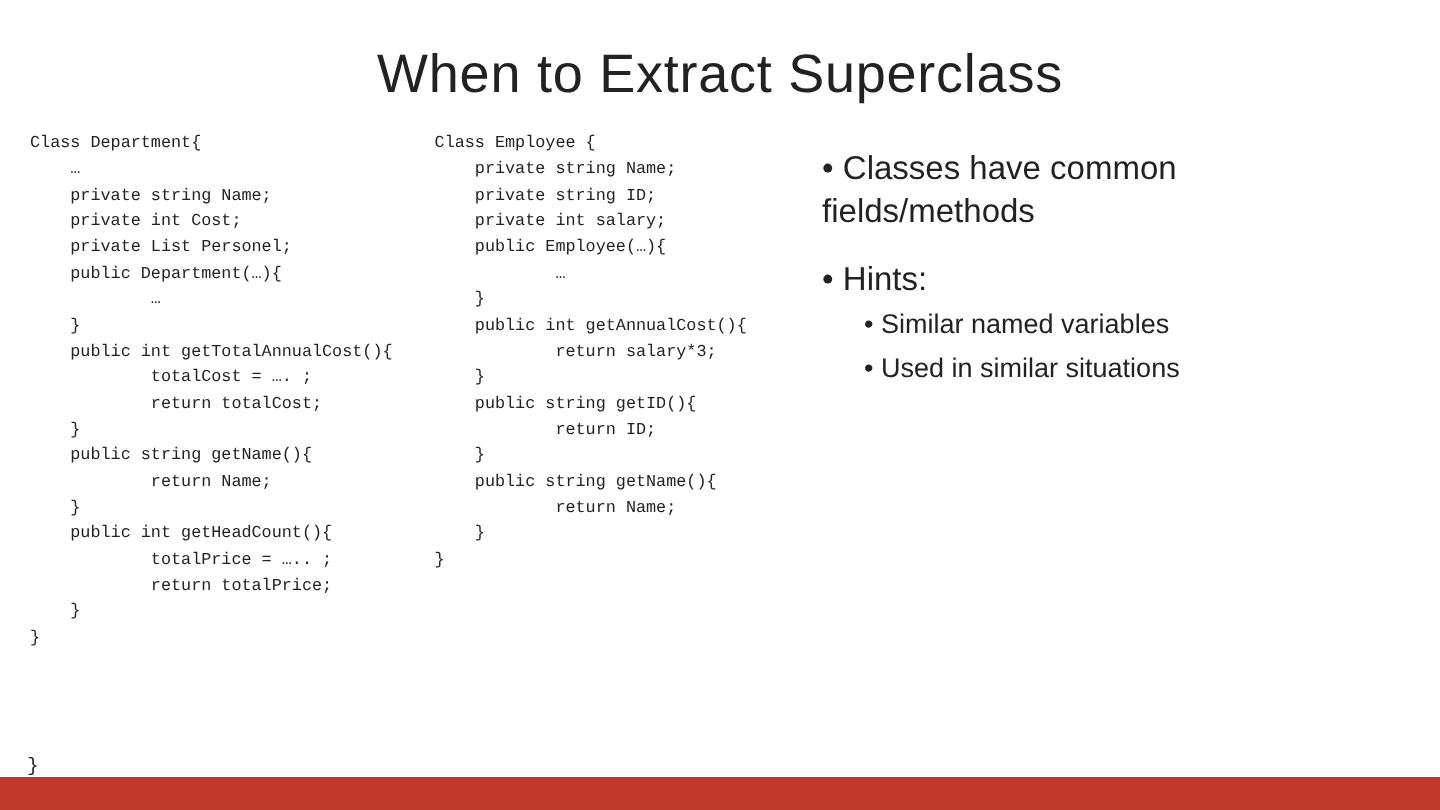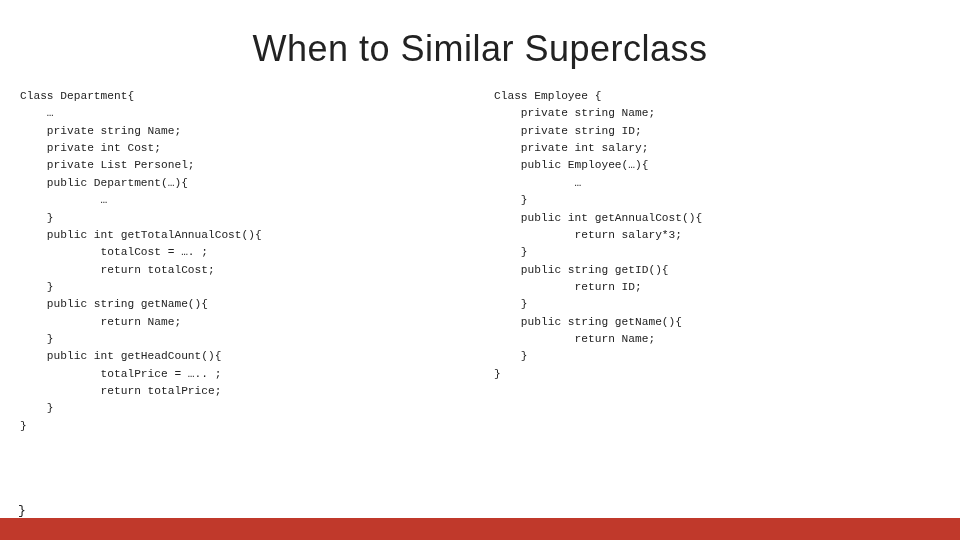--- a/index.html
+++ b/index.html
@@ -104,21 +104,21 @@
       font-family: 'Courier New', Courier, monospace;
       font-size: 13px;
       color: #222;
     }
   </style>
 </head>
 <body>
 
 <div class="slide">
 
-  <h1 class="title">When to Similar Superclass</h1>
+  <h1 class="title">When to Extract Superclass</h1>
 
   <div class="content-area">
 
     <div class="code-columns">
 
       <div class="code-block">Class Department{
     …
     private string Name;
     private int Cost;
     private List Personel;
@@ -151,19 +151,29 @@
     public string getID(){
             return ID;
     }
     public string getName(){
             return Name;
     }
 }</div>
 
     </div>
 
+    <div class="bullet-column">
+      <div class="bullet-main">
+        <span>• </span><span>Classes have common fields/methods</span>
+      </div>
+      <div class="bullet-sub-section">
+        <div class="bullet-sub-heading">• <span>Hints:</span></div>
+        <div class="bullet-sub-item">• <span>Similar named variables</span></div>
+        <div class="bullet-sub-item">• <span>Used in similar situations</span></div>
+      </div>
+    </div>
 
   </div>
 
   <div class="bottom-brace">}</div>
   <div class="bottom-bar"></div>
 
 </div>
 
 </body></html>

